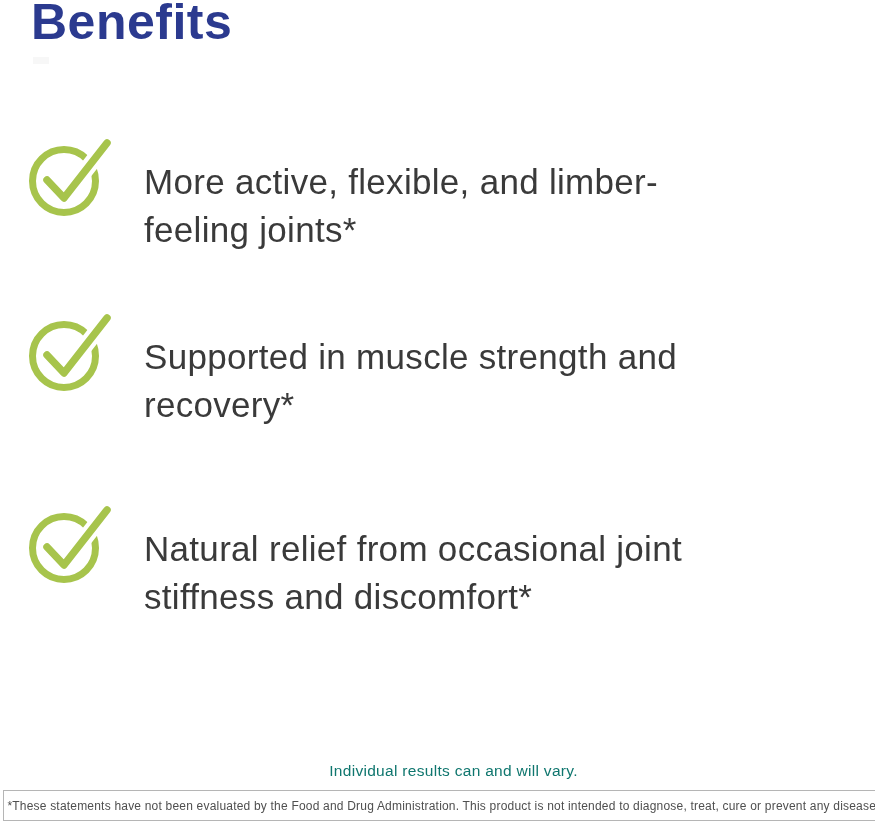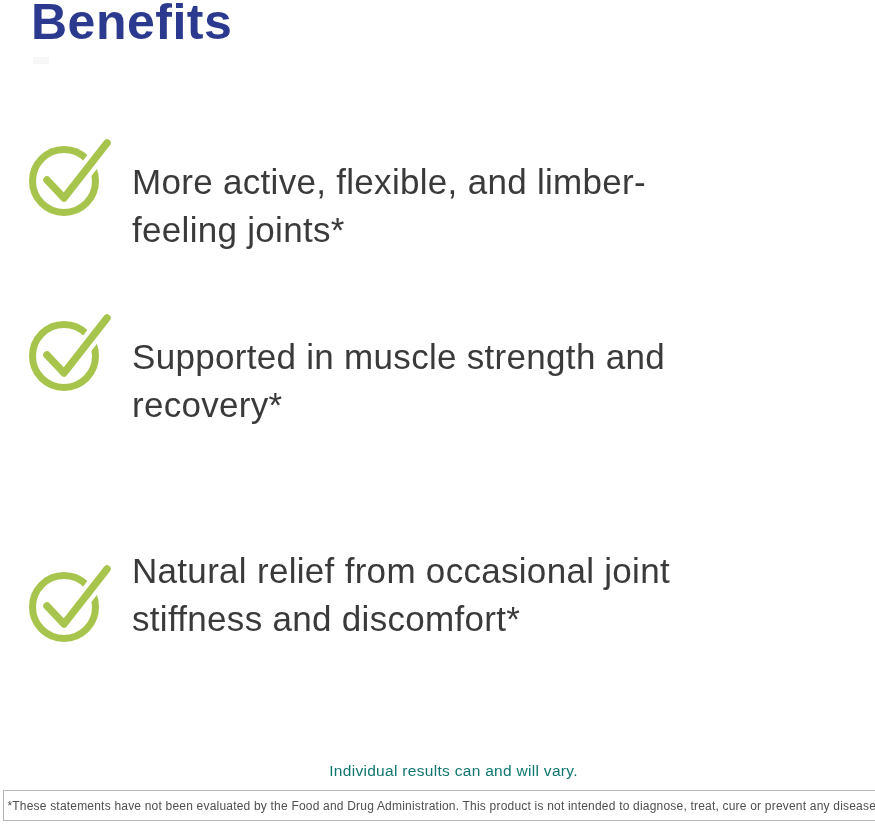--- a/index.html
+++ b/index.html
@@ -36,30 +36,30 @@
     background: #f7f7f7;
   }
   .benefit-row {
     position: absolute;
     left: 28px;
     display: flex;
     align-items: flex-start;
   }
   .row-1 { top: 138px; }
   .row-2 { top: 313px; }
-  .row-3 { top: 527px; align-items: flex-end; }
+  .row-3 { top: 505px; }
   .check-icon {
     flex: none;
     width: 84px;
     height: 79px;
     color: var(--green, #a7c44c);
   }
   .check-icon svg { display: block; width: 84px; height: 79px; }
   .benefit-text {
-    margin: 20px 0 0 20px;
+    margin: 20px 0 0 32px;
     width: 680px;
     font-size: 35px;
     line-height: 48px;
     letter-spacing: 0.3px;
     color: var(--body, #3a3a3a);
     white-space: pre-line;
   }
   .results-note {
     position: absolute;
     left: 0;

